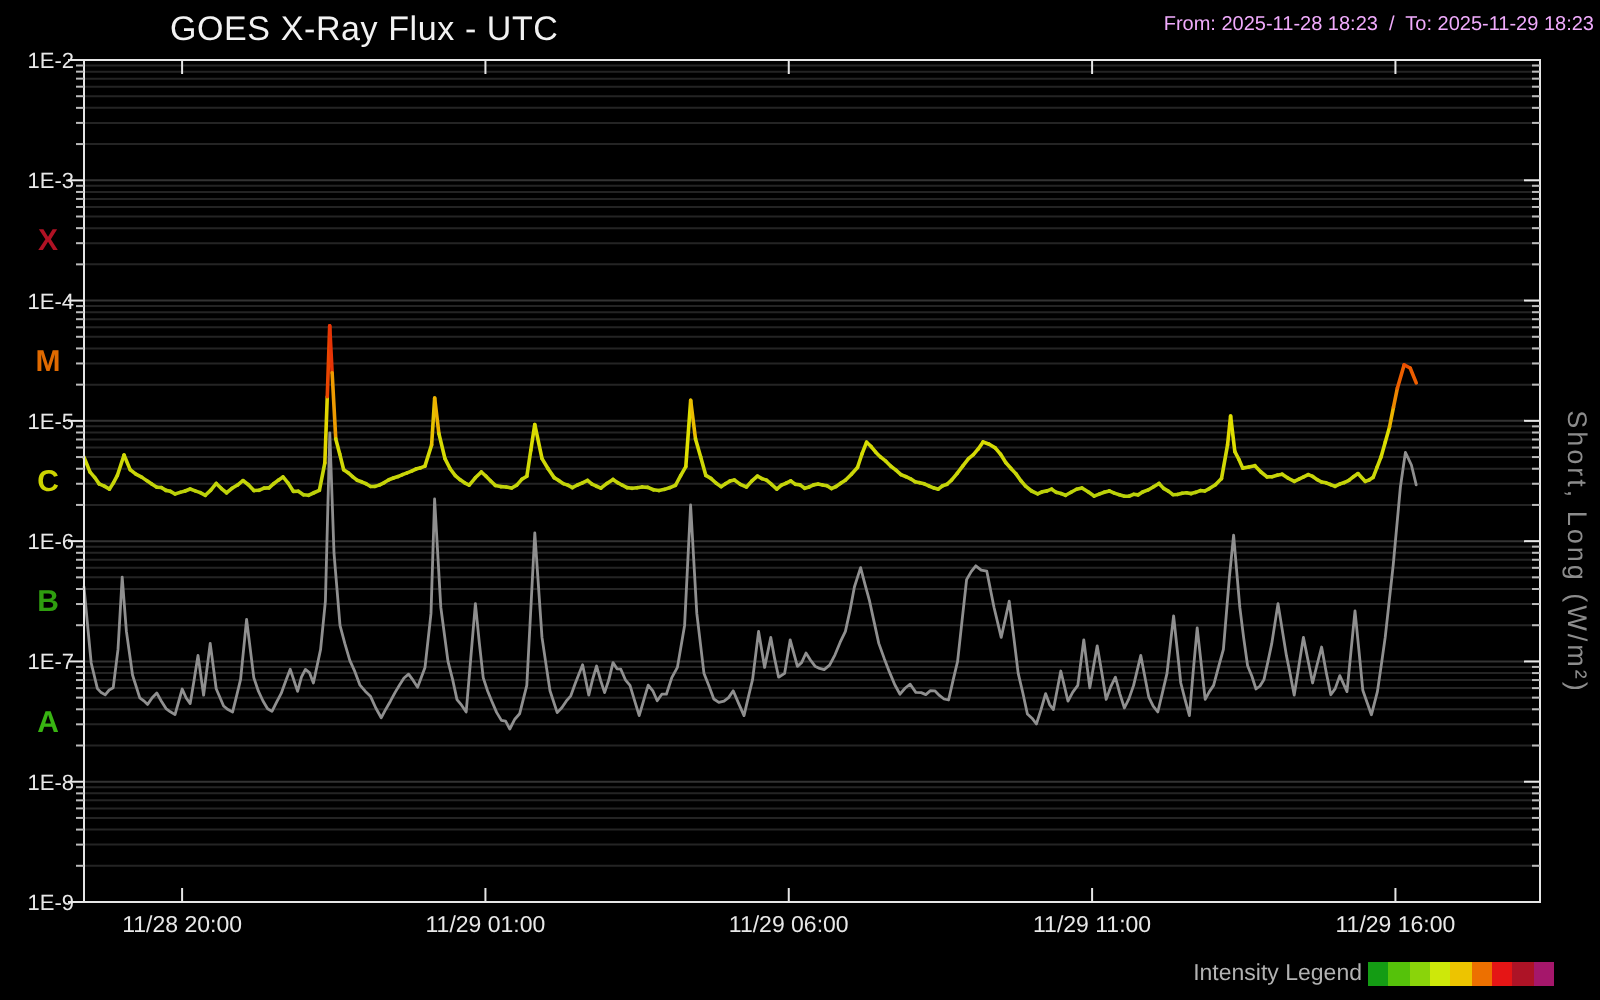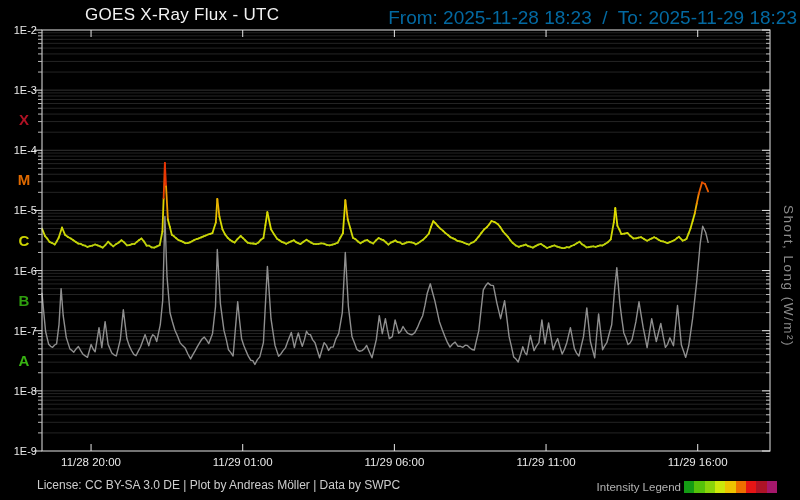--- a/index.html
+++ b/index.html
@@ -1,20 +1,20 @@
 <!DOCTYPE html>
 <html><head>
 <meta charset="utf-8">
 <style>
   html,body{margin:0;padding:0;background:#000;}
   #stage{position:relative;width:800px;height:500px;background:#000;overflow:hidden;
          font-family:"Liberation Sans", sans-serif;}
   #plot-svg{position:absolute;left:0;top:0;}
   .chart-title{position:absolute;left:38px;top:5px;font-size:17px;color:#f2f2f2;letter-spacing:.3px;margin-left:47px;}
-  .range-label{position:absolute;right:3px;top:7px;font-size:19px;color:#0369a1;white-space:pre;}
+  .range-label{position:absolute;right:3px;top:7px;font-size:10px;color:#f0abfc;white-space:pre;}
   .license{position:absolute;left:37px;bottom:8px;font-size:12px;color:#cdcdcd;}
   .legend-row{position:absolute;right:23px;bottom:7px;display:flex;align-items:center;}
   .legend-label{font-size:11.5px;color:#b2b2b2;margin-right:3px;padding-left:36px;}
   .legend-bar{display:flex;width:93px;height:12px;}
   .legend-bar span{flex:1;}
 </style>
 </head>
 <body>
 
 <div id="stage">
@@ -506,21 +506,20 @@
       <line x1="546.049" y1="444" x2="546.049" y2="451" stroke="#e6e6e6" stroke-width="1"></line>
       <line x1="546.049" y1="30" x2="546.049" y2="37" stroke="#e6e6e6" stroke-width="1"></line>
       <text x="546.049" y="466" fill="#e8e8e8" font-size="11.5px" text-anchor="middle" font-family="&quot;Liberation Sans&quot;, sans-serif">11/29 11:00</text>
       <line x1="697.7156666666667" y1="444" x2="697.7156666666667" y2="451" stroke="#e6e6e6" stroke-width="1"></line>
       <line x1="697.7156666666667" y1="30" x2="697.7156666666667" y2="37" stroke="#e6e6e6" stroke-width="1"></line>
       <text x="697.7156666666667" y="466" fill="#e8e8e8" font-size="11.5px" text-anchor="middle" font-family="&quot;Liberation Sans&quot;, sans-serif">11/29 16:00</text>
       <text x="784" y="276" fill="#8c8c8c" font-size="13.5px" letter-spacing="1.5" text-anchor="middle" transform="rotate(90 784 276)" font-family="&quot;Liberation Sans&quot;, sans-serif">Short, Long (W/m²)</text>
     </svg>
   <div class="chart-title">GOES X-Ray Flux - UTC</div>
   <div class="range-label">From: 2025-11-28 18:23  /  To: 2025-11-29 18:23</div>
-  <div class="license">License: CC BY-SA 3.0 DE | Plot by Andreas Möller | Data by SWPC</div>
   <div class="legend-row">
     <span class="legend-label">Intensity Legend</span>
     <span class="legend-bar">
         <span style="background: rgb(20, 156, 20);"></span>
         <span style="background: rgb(85, 194, 10);"></span>
         <span style="background: rgb(138, 212, 10);"></span>
         <span style="background: rgb(205, 232, 10);"></span>
         <span style="background: rgb(237, 196, 0);"></span>
         <span style="background: rgb(237, 112, 0);"></span>
         <span style="background: rgb(229, 21, 21);"></span>

